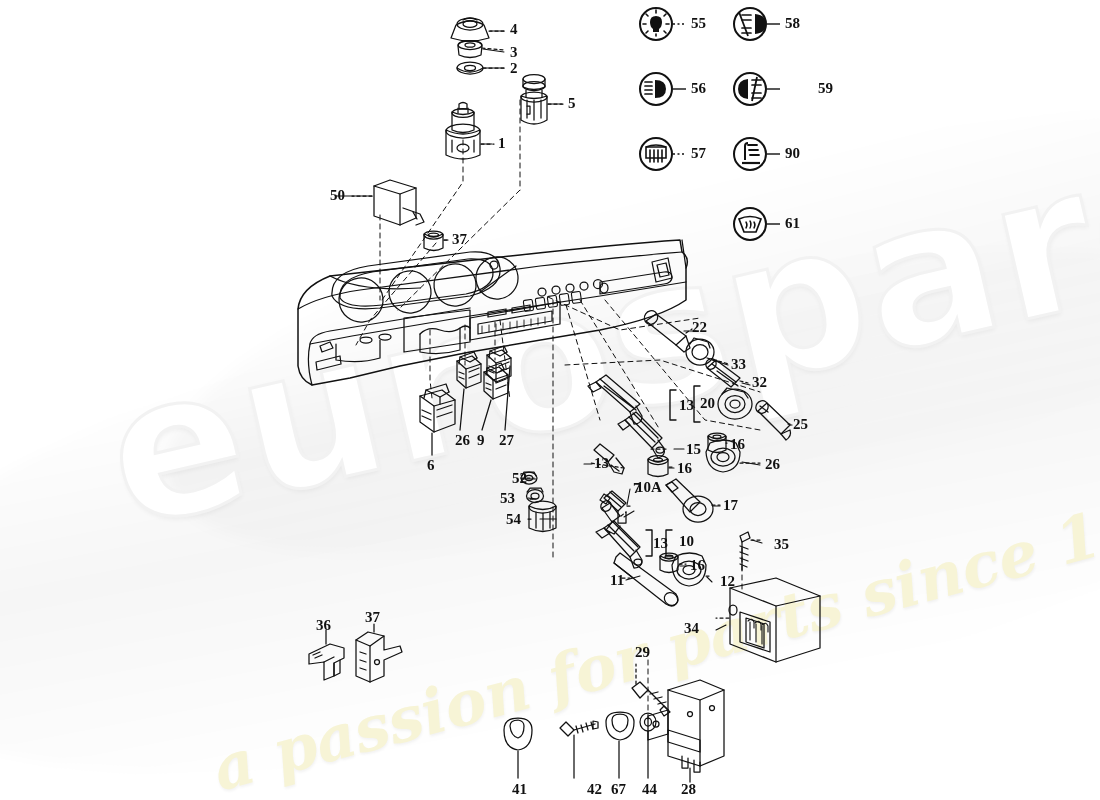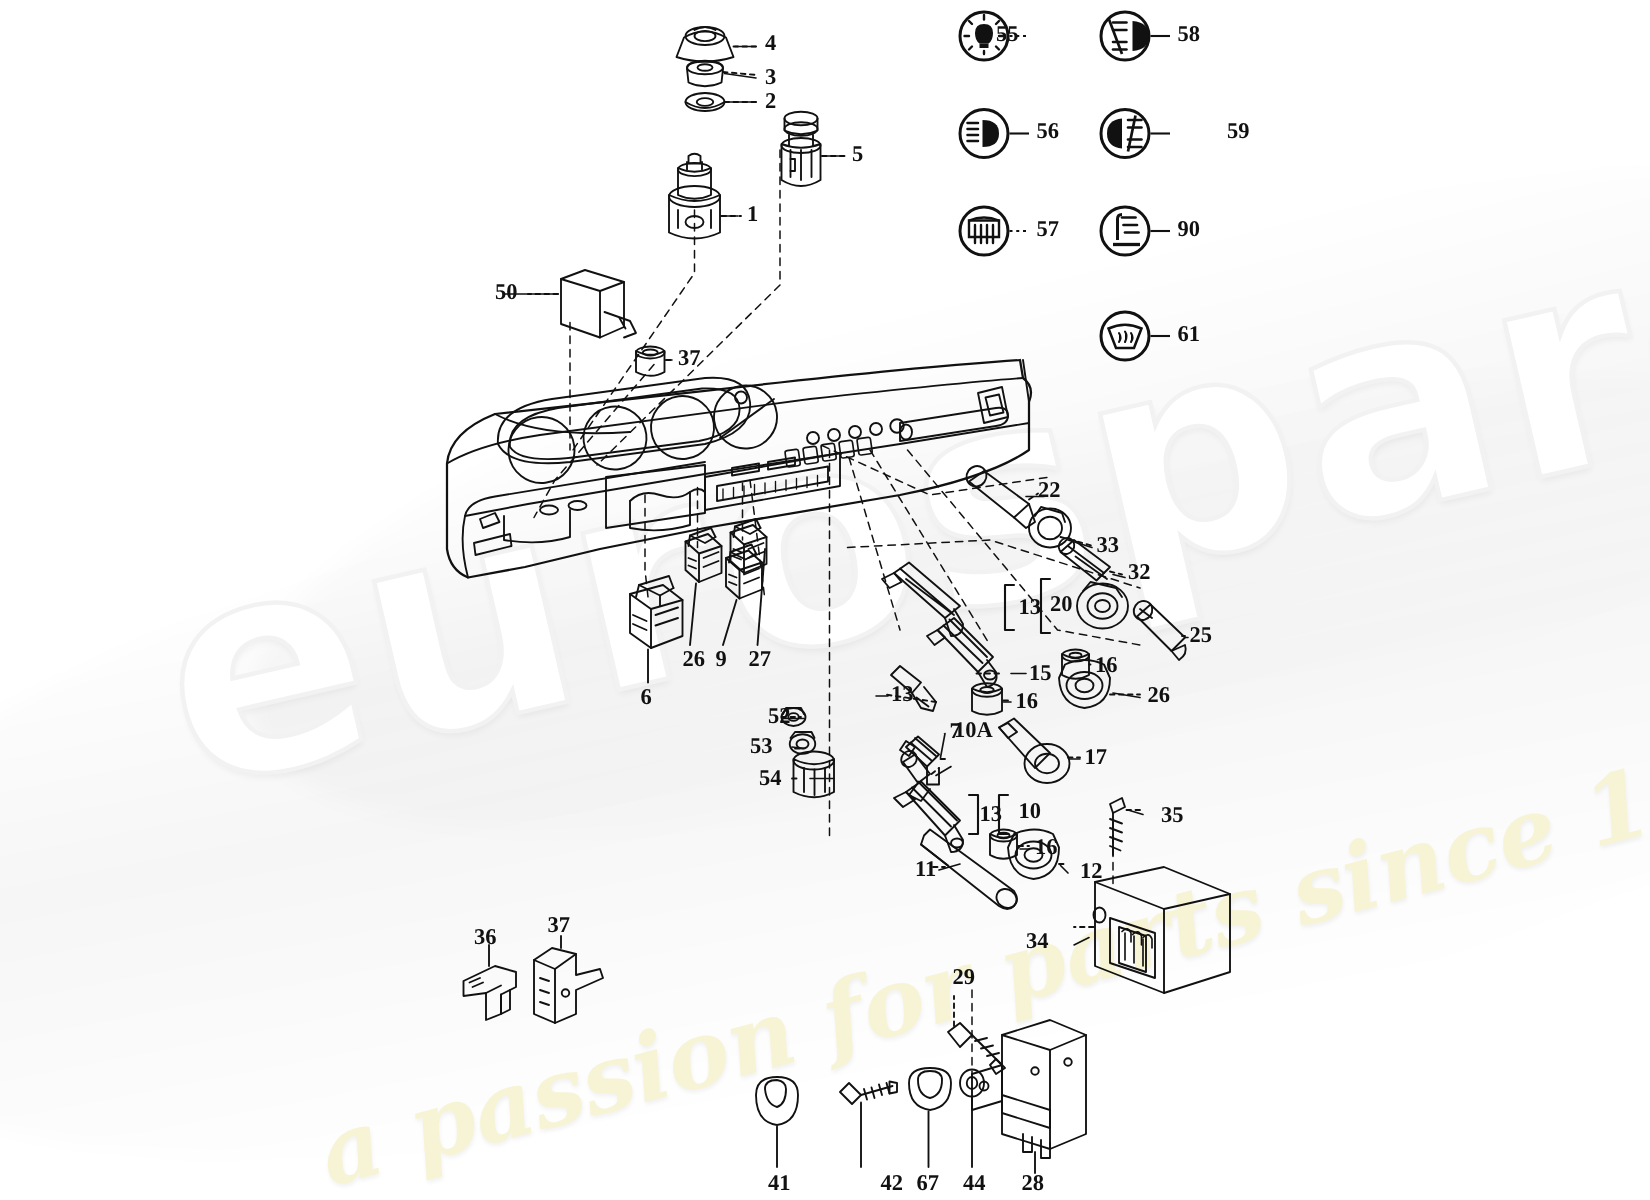--- a/index.html
+++ b/index.html
@@ -550,21 +550,21 @@
         <g stroke="#111" stroke-width="1.4" stroke-linecap="round">
           <path d="M746 222 Q748 225 746 228"></path>
           <path d="M750 221 Q752 224 750 228"></path>
           <path d="M754 222 Q756 225 754 228"></path>
         </g>
         <line x1="767" y1="224" x2="780" y2="224" stroke="#111" stroke-width="1.4"></line>
       </g>
     </g>
   </svg>
 
-  <div class="lbl" style="left:664px;top:16px">55</div>
+  <div class="lbl" style="left:691px;top:16px">55</div>
   <div class="lbl" style="left:691px;top:81px">56</div>
   <div class="lbl" style="left:691px;top:146px">57</div>
   <div class="lbl" style="left:785px;top:16px">58</div>
   <div class="lbl" style="left:818px;top:81px">59</div>
   <div class="lbl" style="left:785px;top:146px">90</div>
   <div class="lbl" style="left:785px;top:216px">61</div>
 
   <div class="lbl" style="left:510px;top:22px">4</div>
   <div class="lbl" style="left:510px;top:45px">3</div>
   <div class="lbl" style="left:510px;top:61px">2</div>

